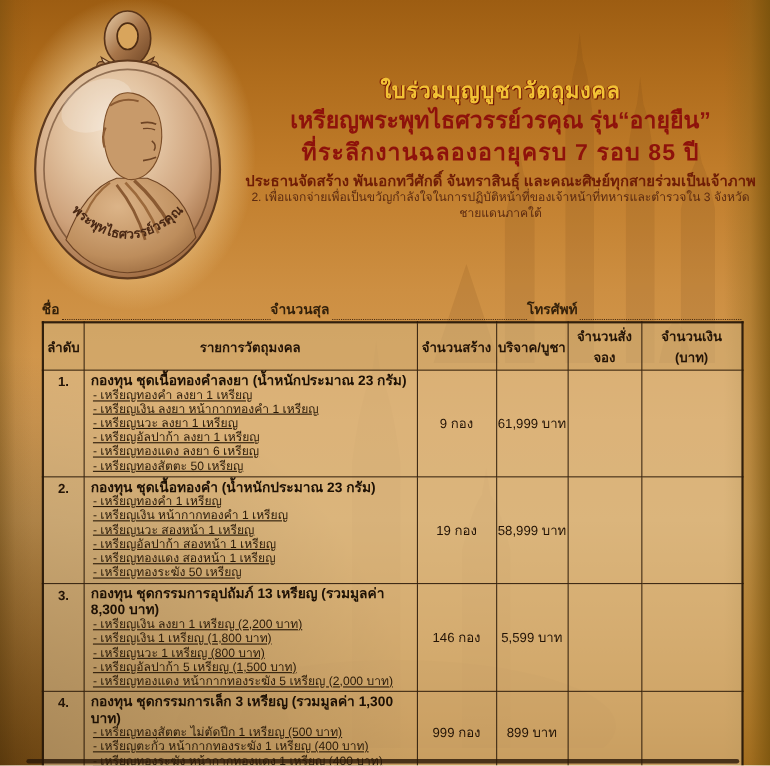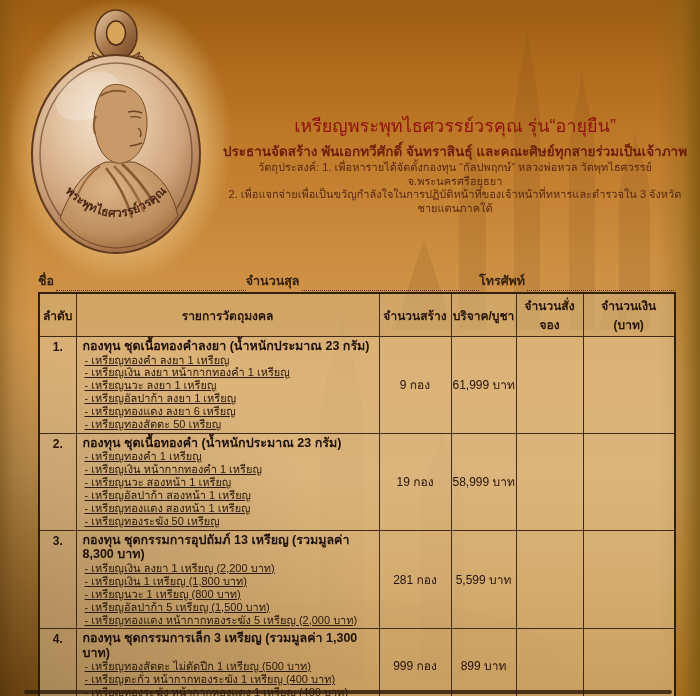--- a/index.html
+++ b/index.html
@@ -16,21 +16,21 @@
   
   .temples{position:absolute;right:6px;top:0;width:330px;height:330px;opacity:0.8;}
   .temples2{position:absolute;left:120px;top:300px;width:480px;height:380px;opacity:0.5;}
 
   
   .amulet-wrap{position:absolute;left:26px;top:4px;width:180px;height:252px;}
 
   
   .titles{position:absolute;left:212px;top:70px;width:486px;text-align:center;}
   .t1{font-size:20px;font-weight:bold;color:#f2c235;text-shadow:1px 1px 0 #6b1005, -1px 0 0 #8a2a0a;letter-spacing:0.5px;line-height:26px;}
-  .t2{font-size:18px;font-weight:normal;color:#8e120b;line-height:28px;margin-top:42px;}
+  .t2{font-size:21px;font-weight:bold;color:#8e120b;line-height:28px;}
   .t3{font-size:21px;font-weight:bold;color:#8e120b;line-height:29px;letter-spacing:1px;}
   .t4{font-size:13.5px;font-weight:bold;color:#6f1d06;line-height:18px;margin-top:3px;}
   .t5{font-size:11px;color:#5c2a10;line-height:13.5px;}
   .t6{font-size:11px;color:#5c2a10;line-height:13.5px;}
 
   
   .formline{position:absolute;left:38px;top:271px;width:636px;display:flex;align-items:flex-end;
     font-size:12.5px;font-weight:bold;color:#33200a;}
   .formline .lbl{white-space:nowrap;padding:0 2px 0 0;}
   .formline .dots{border-bottom:1.5px dotted #4a2c10;height:14px;}
@@ -136,23 +136,24 @@
         <path d="M52,190 Q60,172 74,162" fill="none" stroke="#9c6a3c" stroke-width="2"></path>
       </g>
 
       <text font-size="12" font-weight="bold" fill="#4a2814">
         <textPath href="#arcpath" startOffset="50%" text-anchor="middle">พระพุทไธศวรรย์วรคุณ</textPath>
       </text>
     </svg>
   </div>
 
   <div class="titles">
+    <div class="t1">ใบร่วมบุญบูชาวัตถุมงคล</div>
     <div class="t2">เหรียญพระพุทไธศวรรย์วรคุณ รุ่น“อายุยืน”</div>
+    <div class="t3">ที่ระลึกงานฉลองอายุครบ 7 รอบ 85 ปี</div>
     <div class="t4">ประธานจัดสร้าง พันเอกทวีศักดิ์ จันทราสินธุ์ และคณะศิษย์ทุกสายร่วมเป็นเจ้าภาพ</div>
-    <div class="t5">วัตถุประสงค์: 1. เพื่อหารายได้จัดตั้งกองทุน “กัลปพฤกษ์” หลวงพ่อหวล วัดพุทไธศวรรย์ จ.พระนครศรีอยุธยา</div>
     <div class="t6">2. เพื่อแจกจ่ายเพื่อเป็นขวัญกำลังใจในการปฏิบัติหน้าที่ของเจ้าหน้าที่ทหารและตำรวจใน 3 จังหวัดชายแดนภาคใต้</div>
   </div>
 
   <div class="formline">
     <span class="lbl">ชื่อ</span>
     <span class="dots d1"></span>
     <span class="lbl">จำนวนสุล</span>
     <span class="dots d2"></span>
     <span class="lbl">โทรศัพท์</span>
     <span class="dots d3"></span>
@@ -215,21 +216,21 @@
   <tr>
     <td class="c-no">3.</td>
     <td class="c-desc">
       <div class="row-title"><span class="main">กองทุน ชุดกรรมการอุปถัมภ์ 13 เหรียญ (รวมมูลค่า 8,300 บาท)</span><span class="sfx"></span></div>
     <div class="item">- เหรียญเงิน ลงยา 1 เหรียญ (2,200 บาท)</div>
             <div class="item">- เหรียญเงิน 1 เหรียญ (1,800 บาท)</div>
             <div class="item">- เหรียญนวะ 1 เหรียญ (800 บาท)</div>
             <div class="item">- เหรียญอัลปาก้า 5 เหรียญ (1,500 บาท)</div>
             <div class="item">- เหรียญทองแดง หน้ากากทองระฆัง 5 เหรียญ (2,000 บาท)</div>
           </td>
-    <td class="c-qty">281 กอง</td>
+    <td class="c-qty">146 กอง</td>
     <td class="c-price">5,599 บาท</td>
     <td class="c-order"></td>
     <td class="c-amount"></td>
   </tr>
 
   <tr>
     <td class="c-no">4.</td>
     <td class="c-desc">
       <div class="row-title"><span class="main">กองทุน ชุดกรรมการเล็ก 3 เหรียญ (รวมมูลค่า 1,300 บาท)</span><span class="sfx"></span></div>
     <div class="item">- เหรียญทองสัตตะ ไม่ตัดปีก 1 เหรียญ (500 บาท)</div>

